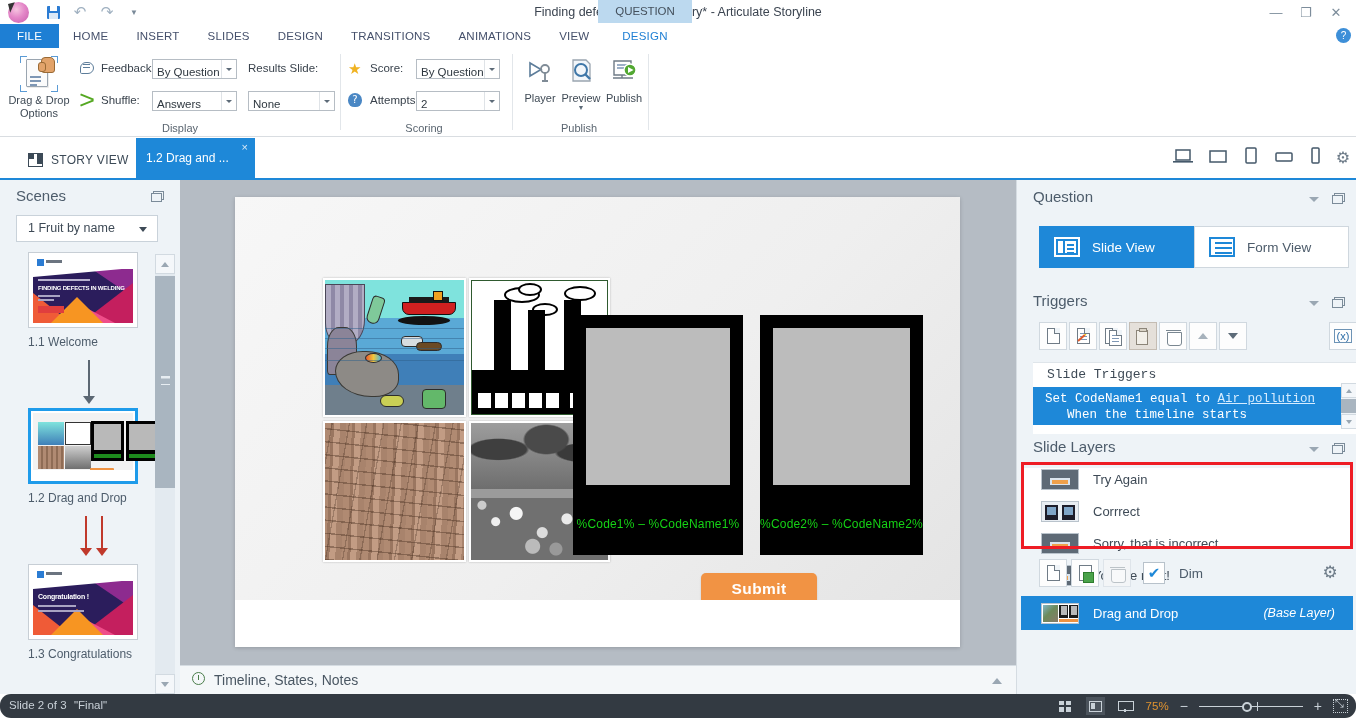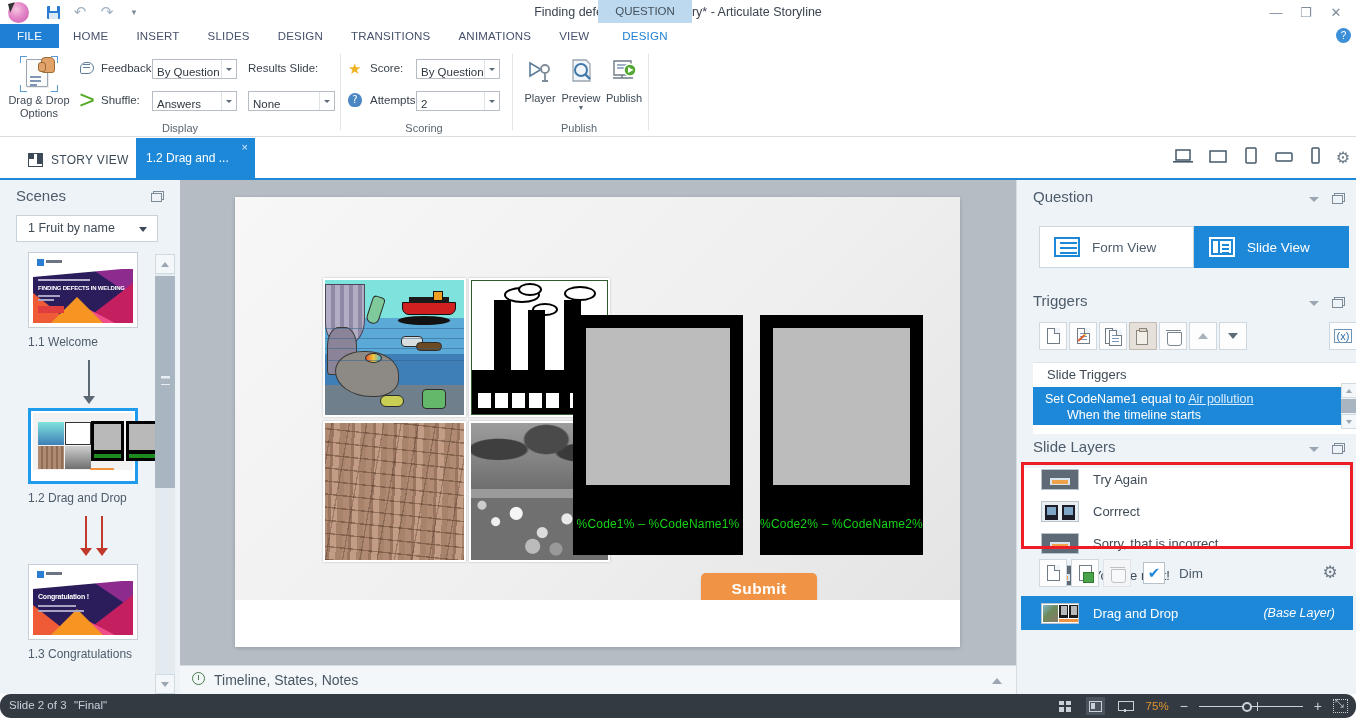--- a/index.html
+++ b/index.html
@@ -396,21 +396,21 @@
   .g-trash { width: 13px; height: 15px; position: relative; }
   .g-trash::before { content:""; position:absolute; left:0; top:3px; width:13px; height:12px; border:1.3px solid #7a8791; border-radius: 0 0 3px 3px; background:#fff; }
   .g-trash::after { content:""; position:absolute; left:-1px; top:1px; width:15px; height:1.6px; background:#7a8791; }
   .g-up, .g-dn { width:0;height:0; }
   .g-up { border-left:5px solid transparent; border-right:5px solid transparent; border-bottom:6px solid #a7b2bc; }
   .g-dn { border-left:5px solid transparent; border-right:5px solid transparent; border-top:6px solid #5d6b78; }
   .g-fx { font-size: 11px; color: #2f6fa8; border:1.3px solid #6d93b5; padding: 0 2px; line-height: 12px; }
 
   .trig-list {
     position: absolute; left: 16px; top: 182px; width: 324px; height: 72px;
-    background: #fff; border-top: 1px solid #dfe5ea;
+    background: #fff; border-top: 1px solid #dfe5ea; font-family: Liberation Mono, monospace;
   }
   .trig-hdr { position: absolute; left: 14px; top: 4px; font-size: 13px; color: #3e4a56; }
   .trig-row {
     position: absolute; left: 0; top: 24px; width: 308px; height: 38px;
     background: #1e88d8; color: #fff; padding: 4px 0 0 12px;
     font-size: 12.5px; line-height: 16px; cursor: pointer;
   }
   .trig-row .link { color: #d6ecff; text-decoration: underline; }
   .trig-row .sub { padding-left: 22px; }
   .trig-sb { position: absolute; right: 0; top: 20px; width: 16px; height: 46px; background: #eef3f7; }
@@ -872,34 +872,34 @@
 
   <div class="rpanel">
 
     <div class="sec-hdr" style="top:0;">
       <div class="sec-title">Question</div>
       <div class="sec-caret"></div>
       <div class="sec-restore"></div>
     </div>
 
     <div class="viewtoggle">
+      <div class="vt active">
+        <div class="vt-ico-slide">
+            <div class="l"></div>
+            <div class="r"></div>
+          </div>
+        <span>Slide View</span>
+      </div>
       <div class="vt">
         <div class="vt-ico-form">
             <i style="top:3px;width:17px"></i>
             <i style="top:8px;width:17px"></i>
             <i style="top:13px;width:17px"></i>
           </div>
         <span>Form View</span>
-      </div>
-      <div class="vt active">
-        <div class="vt-ico-slide">
-            <div class="l"></div>
-            <div class="r"></div>
-          </div>
-        <span>Slide View</span>
       </div>
     </div>
 
     <div class="sec-hdr" style="top:104px;">
       <div class="sec-title">Triggers</div>
       <div class="sec-caret"></div>
       <div class="sec-restore"></div>
     </div>
 
     <div class="trig-toolbar">

